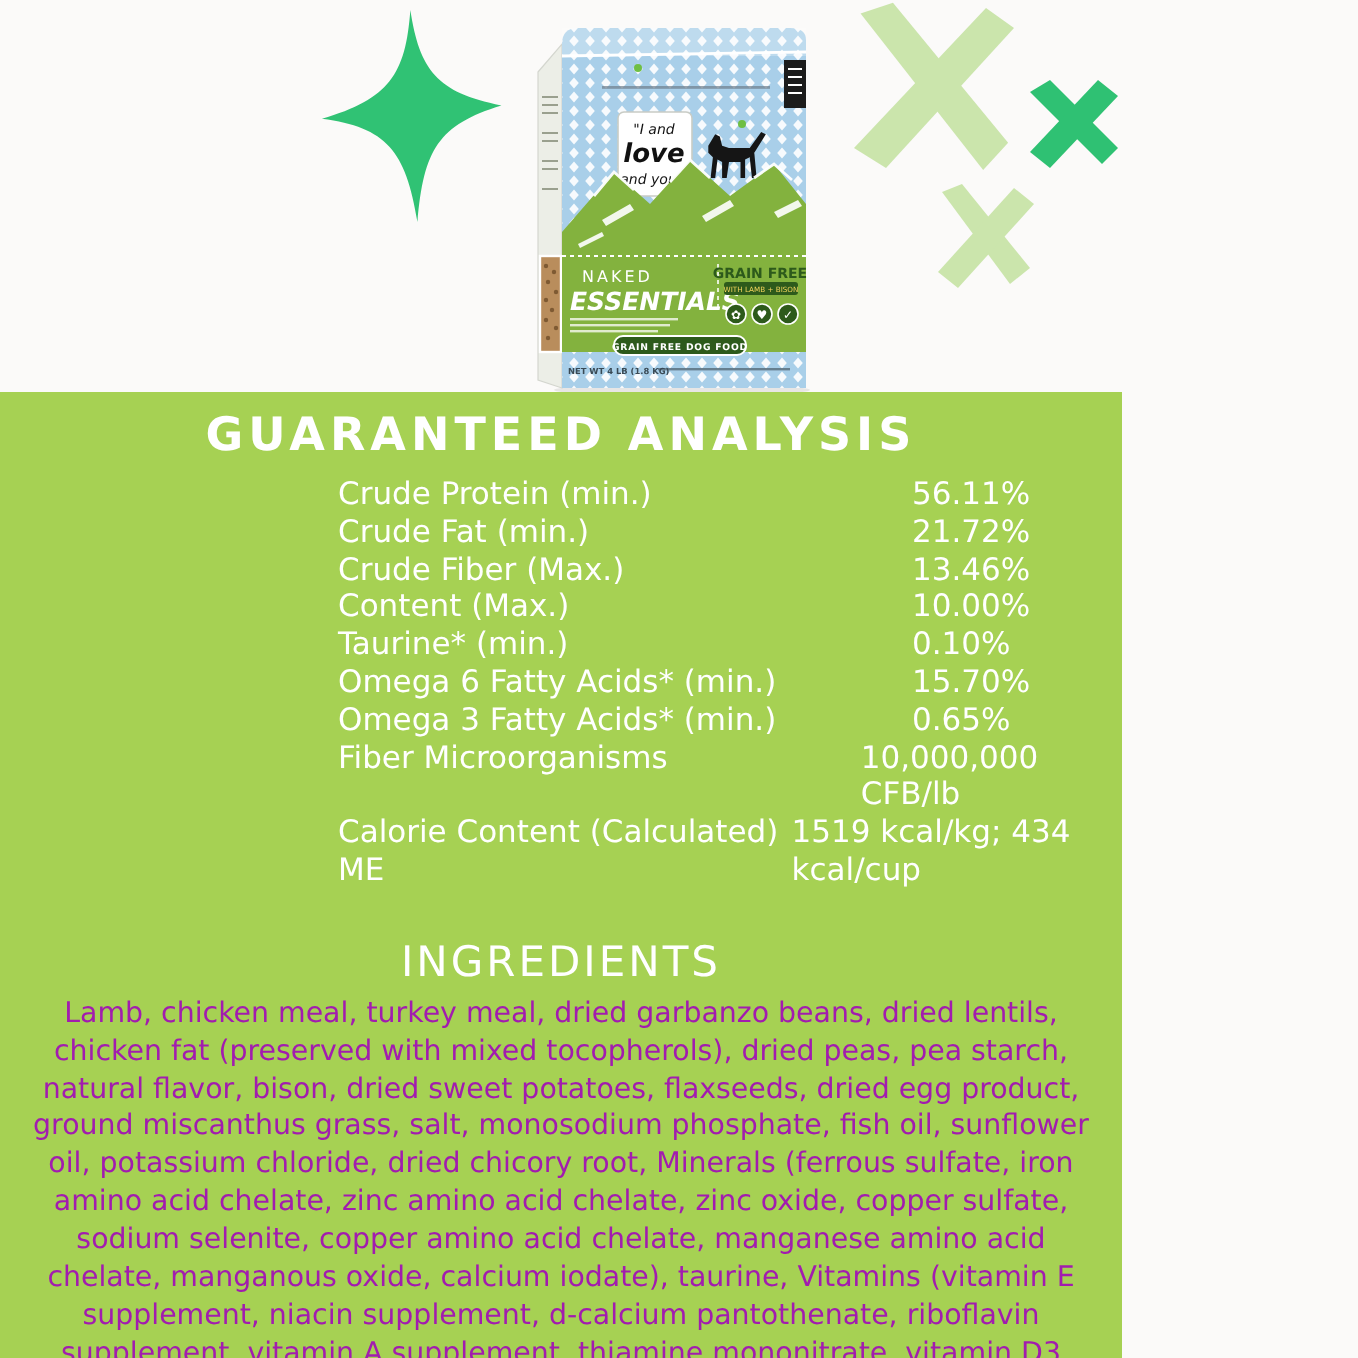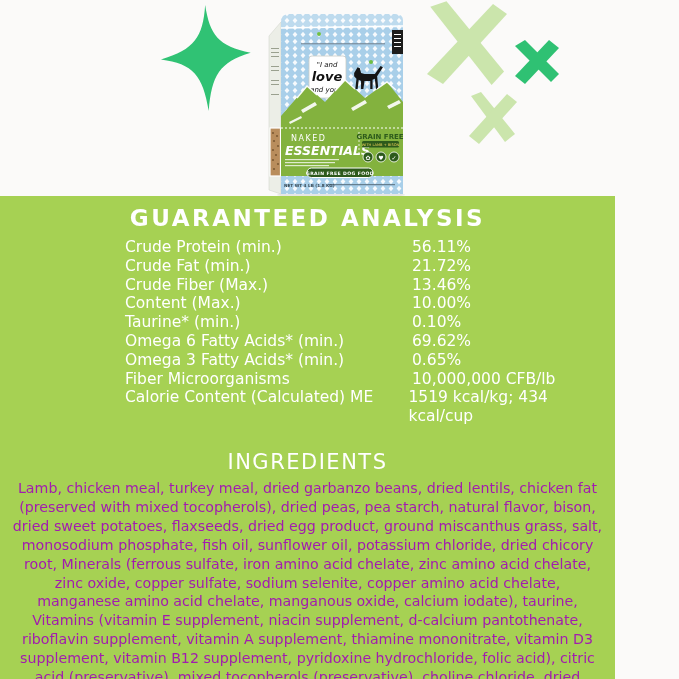--- a/index.html
+++ b/index.html
@@ -8,29 +8,29 @@
     position:relative; width:679px; height:679px; overflow:hidden;
     background:#fbfaf9;
   }
   
   .hero { position:absolute; left:0; top:0; width:679px; height:196px; background:#fbfaf9; }
   .sparkle { position:absolute; left:153px; top:3px; }
   .xmarks  { position:absolute; left:415px; top:0; }
   .bag     { position:absolute; left:267px; top:10px; }
   
   .green-panel {
-    position:absolute; left:0; top:196px; width:615px; height:483px;
+    position:absolute; left:0; top:196px; width:561px; height:483px;
     background:#a6d153; color:#ffffff;
   }
   .ga-title {
     margin:0; padding-top:9px; text-align:center;
     font-size:23px; font-weight:bold; letter-spacing:2.5px; color:#fff;
   }
   .ga-table { margin-top:7px; }
-  .ga-row { display:flex; font-size:15.5px; line-height:18.8px; font-weight:500; }
+  .ga-row { display:flex; font-size:15.5px; line-height:18.8px; font-weight:500;padding-left:44px; }
   .ga-label { margin-left:125px; width:287px; }
   .ing-title {
     margin:0; margin-top:24px; text-align:center;
     font-size:21px; font-weight:normal; letter-spacing:1.5px; color:#fff;
   }
   .ing-text {
     margin:5px 12px 0 12px; text-align:center;
     font-size:14.2px; line-height:18.9px; color:#a21caf;
   }
 </style>
@@ -184,21 +184,21 @@
       <div class="ga-row">
         <span class="ga-label">Content (Max.)</span>
         <span class="ga-value">10.00%</span>
       </div>
       <div class="ga-row">
         <span class="ga-label">Taurine* (min.)</span>
         <span class="ga-value">0.10%</span>
       </div>
       <div class="ga-row">
         <span class="ga-label">Omega 6 Fatty Acids* (min.)</span>
-        <span class="ga-value">69.62%</span>
+        <span class="ga-value">15.70%</span>
       </div>
       <div class="ga-row">
         <span class="ga-label">Omega 3 Fatty Acids* (min.)</span>
         <span class="ga-value">0.65%</span>
       </div>
       <div class="ga-row">
         <span class="ga-label">Fiber Microorganisms</span>
         <span class="ga-value">10,000,000 CFB/lb</span>
       </div>
       <div class="ga-row">

